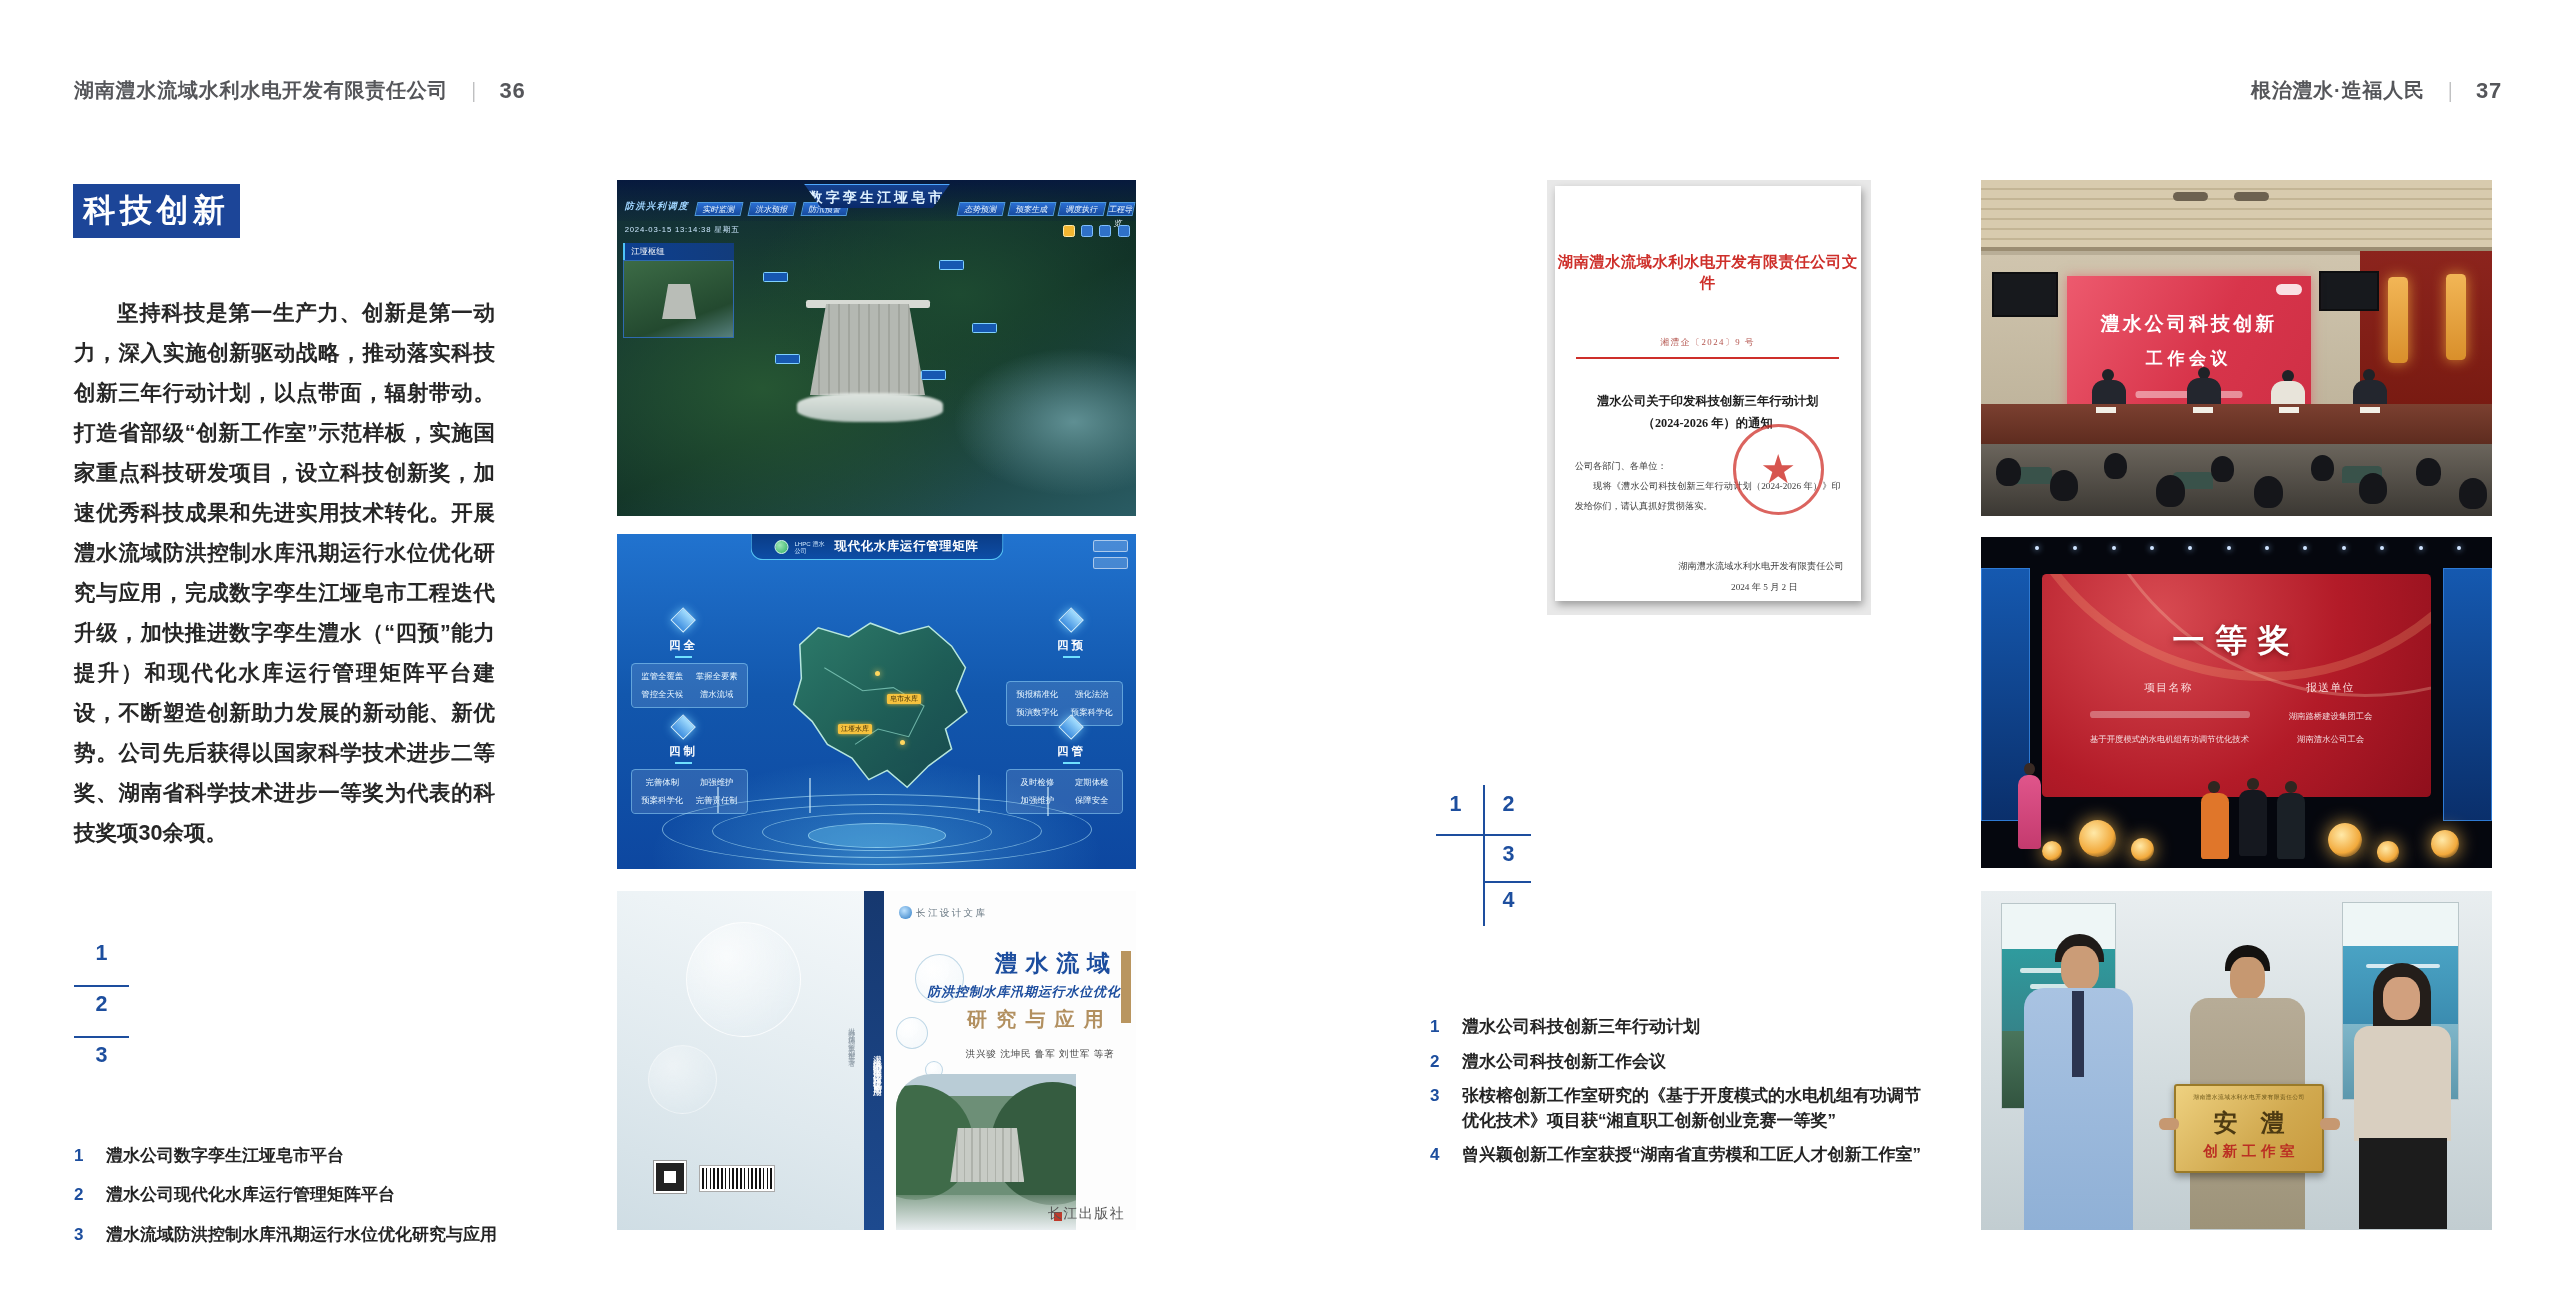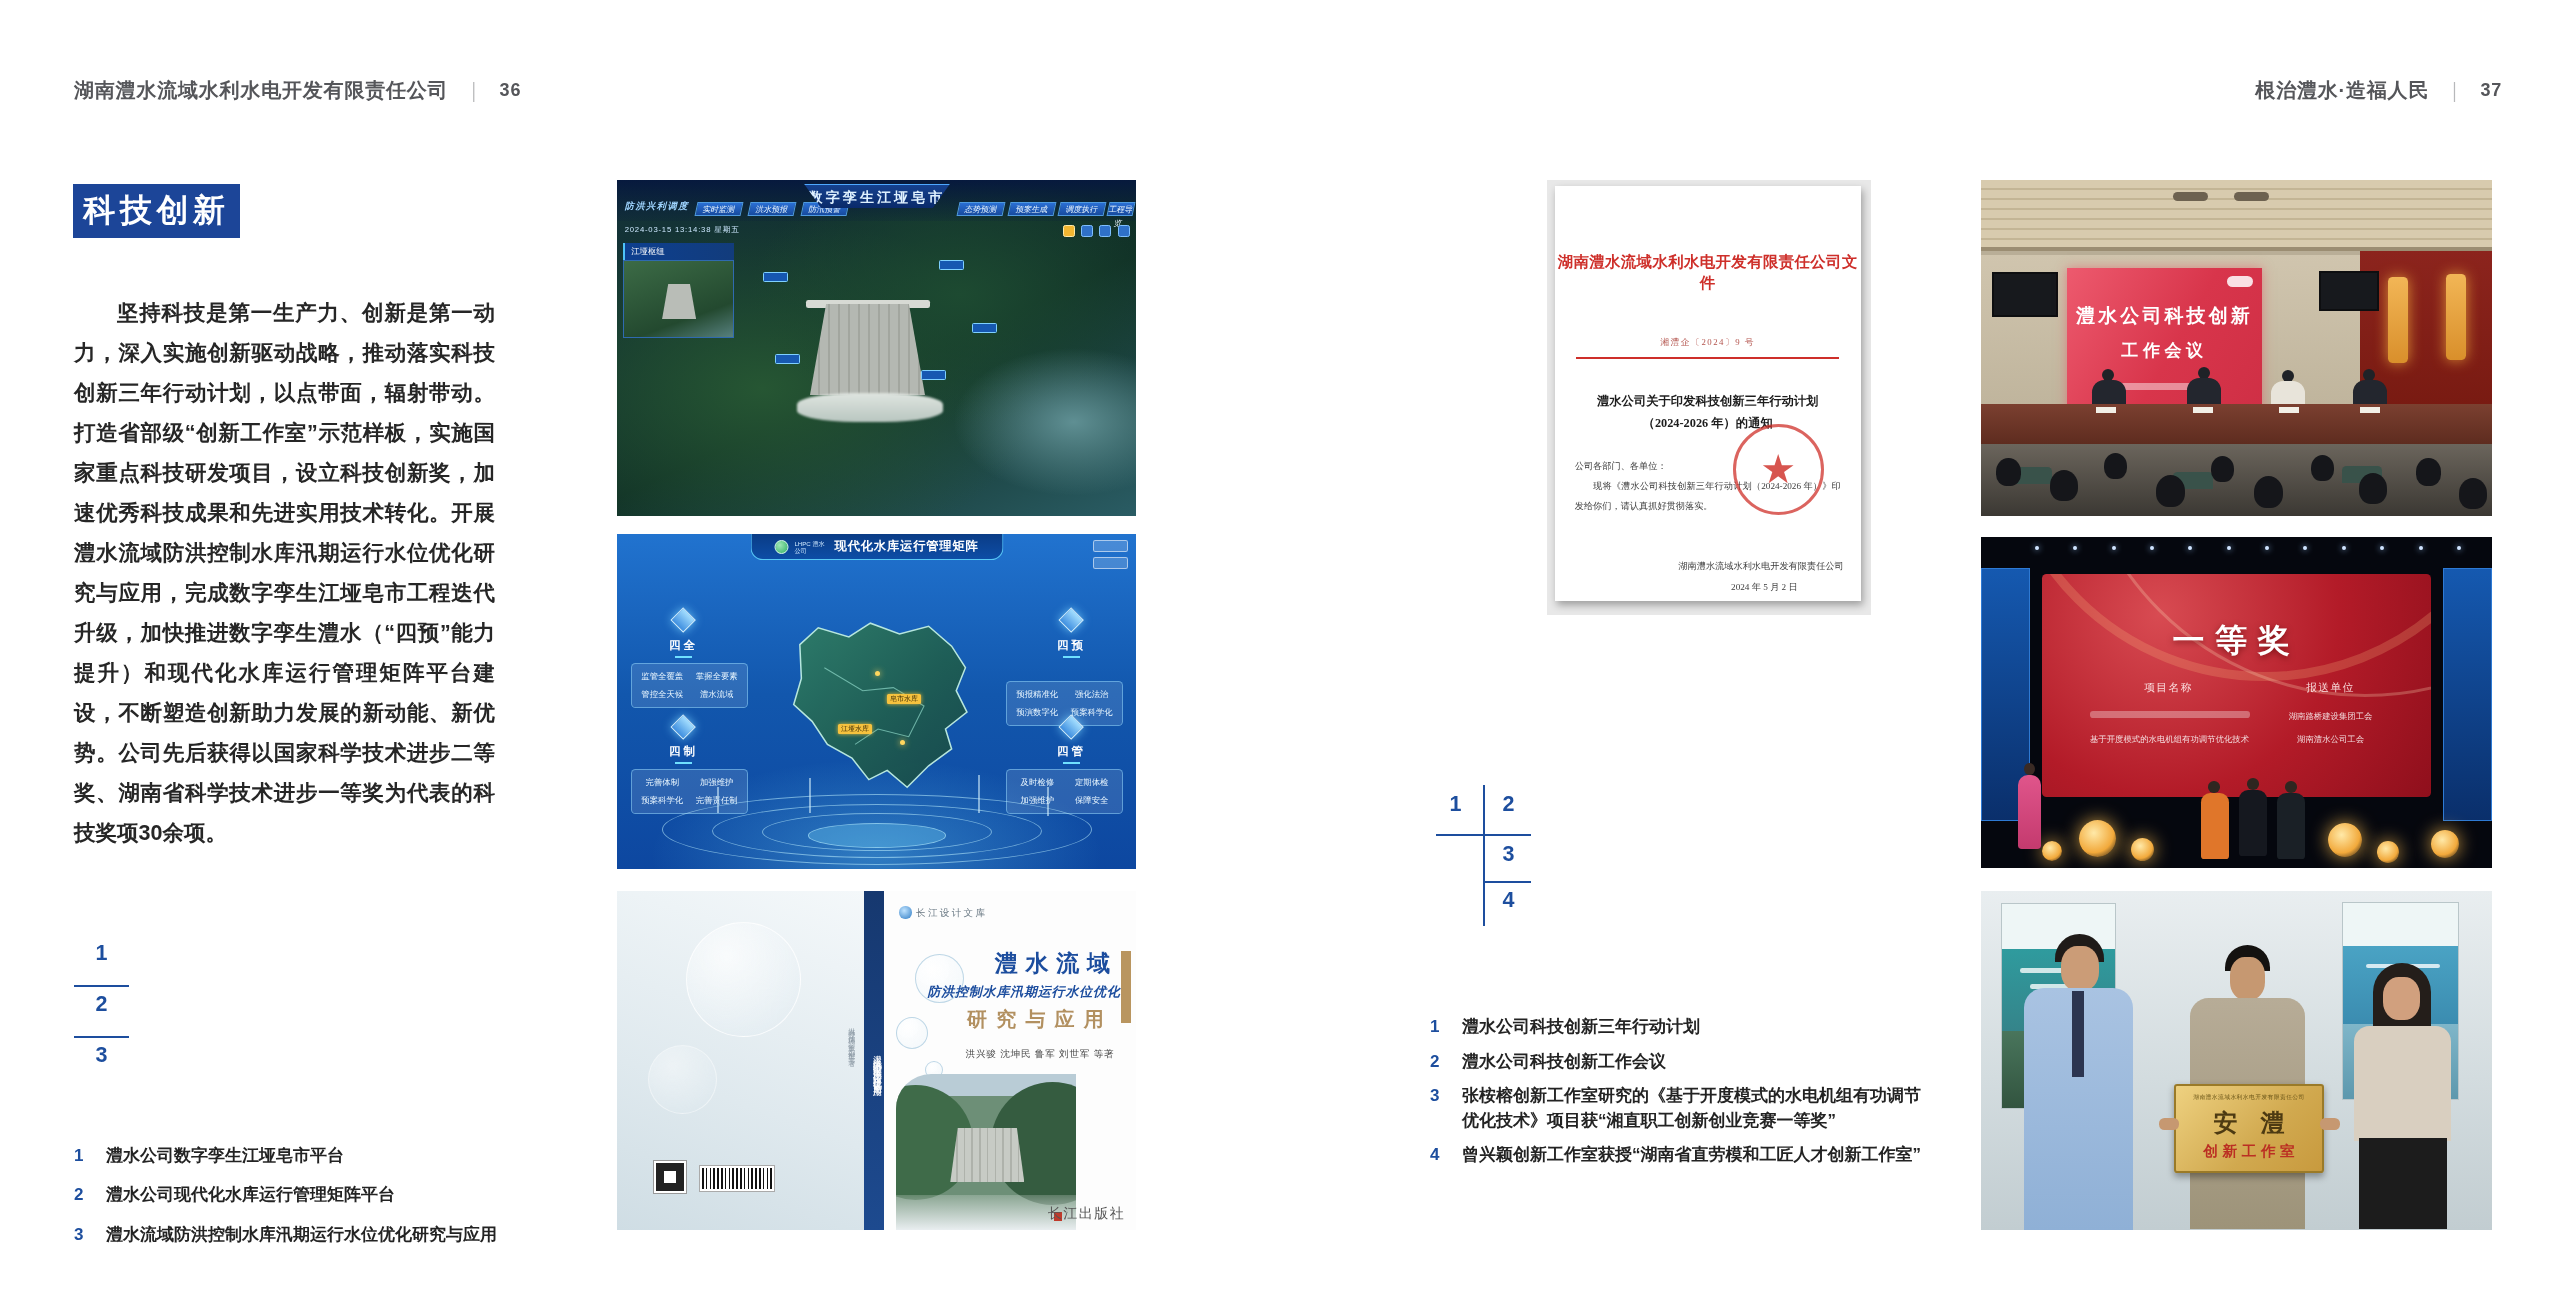--- a/index.html
+++ b/index.html
@@ -1,21 +1,21 @@
 <!DOCTYPE html>
 <html style="font-size:12.3px"><head>
 <meta charset="utf-8">
 <style>
 *{margin:0;padding:0;box-sizing:border-box}
 body{background:#888}
 .spread{position:relative;width:2576px;height:1306px;background:#fff;font-family:"Liberation Sans",sans-serif;overflow:hidden}
 
 .hd{position:absolute;top:77px;display:flex;align-items:center;gap:15.4px;font-size:20px;font-weight:bold;color:#55565a;letter-spacing:0.8px}
 .hd .sep{color:#b7b8ba;font-weight:normal;font-size:20px}
-.hd .pg{font-size:18px}
+.hd .pg{font-size:22px}
 
 .sec-title{position:absolute;left:73px;top:184px;width:167px;height:54px;background:#1c4598;color:#fff;font-size:32px;font-weight:bold;letter-spacing:4.6px;display:flex;align-items:center;justify-content:center}
 
 .body-text{position:absolute;left:74px;top:293px;width:421px;font-size:21.5px;line-height:40px;font-weight:600;color:#262626;text-align:justify;text-indent:2em}
 
 .fign{position:absolute;width:55px;text-align:center;color:#1d4e9e;font-weight:bold;font-size:21.5px}
 .figl{position:absolute;height:1.5px;background:#1d4e9e}
 
 .caps{position:absolute}
 .cap{display:flex}
@@ -101,21 +101,21 @@
 .seal{position:absolute;right:37px;top:238px;width:91px;height:91px;border:3.8px solid rgba(206,45,38,.8);border-radius:50%;display:flex;align-items:center;justify-content:center;opacity:.92}
 .seal span{font-size:40px;color:rgba(206,45,38,.88)}
 
 .mt{background:#b9ae97}
 .mt-ceiling{position:absolute;left:0;top:0;width:100%;height:71px;background:repeating-linear-gradient(180deg,#d8cbae 0 7.7px,#c3b595 7.7px 10px);border-bottom:4.6px solid #9b8d72}
 .mt-vent{position:absolute;top:12.3px;width:35px;height:9.2px;background:#6d6250;border-radius:4.6px}
 .mt-wall{position:absolute;left:0;top:75px;width:100%;height:157px;background:linear-gradient(#d0c5ae,#bfb49c)}
 .mt-redwall{position:absolute;right:0;top:71px;width:132px;height:193px;background:linear-gradient(#8c241d,#74180f)}
 .mt-lantern{position:absolute;width:20px;height:86px;background:linear-gradient(#f2b656,#d98f2b);border-radius:4.6px;box-shadow:0 0 14px rgba(240,170,60,.8)}
 .mt-tv{position:absolute;background:#17191d;border:2.3px solid #0d0e10}
-.mt-screen{position:absolute;left:86px;top:88px;width:195px;height:144px;background:linear-gradient(120deg,#ed5a6e,#d8354b 55%,#cf2f45);box-shadow:0 0 10.7px rgba(230,70,90,.5)}
+.mt-screen{position:absolute;left:86px;top:96px;width:244px;height:144px;background:linear-gradient(120deg,#ed5a6e,#d8354b 55%,#cf2f45);box-shadow:0 0 10.7px rgba(230,70,90,.5)}
 .mt-logo{position:absolute;right:9.2px;top:7.7px;width:26px;height:11.5px;background:rgba(255,255,255,.85);border-radius:6.1px}
 .mt-l1{position:absolute;left:0;right:0;top:35px;text-align:center;color:#fff;font-size:19px;font-weight:bold;letter-spacing:3.1px}
 .mt-l2{position:absolute;left:0;right:0;top:71px;text-align:center;color:#fff;font-size:17px;font-weight:bold;letter-spacing:4.6px}
 .mt-datebar{position:absolute;left:50%;transform:translateX(-50%);top:115px;width:107px;height:7px;background:rgba(255,255,255,.45);border-radius:3.1px}
 .mt-table{position:absolute;left:0;top:224px;width:100%;height:40px;background:linear-gradient(#7b4030,#5e2c1f)}
 .mt-paper{position:absolute;top:227px;width:20px;height:6.1px;background:#f2efe6}
 .mt-phead{position:absolute;width:12.3px;height:12.3px;background:#1f2227;border-radius:50%}
 .mt-pbody{position:absolute;width:34px;height:26px;border-radius:12.3px 12.3px 0 0;background:#23262e}
 .mt-aud{position:absolute;left:0;top:264px;width:100%;height:72px;background:linear-gradient(#6b655c,#3b3833)}
 .mt-chair{position:absolute;width:40px;height:17px;background:#39524a;border-radius:4.6px 4.6px 0 0}

